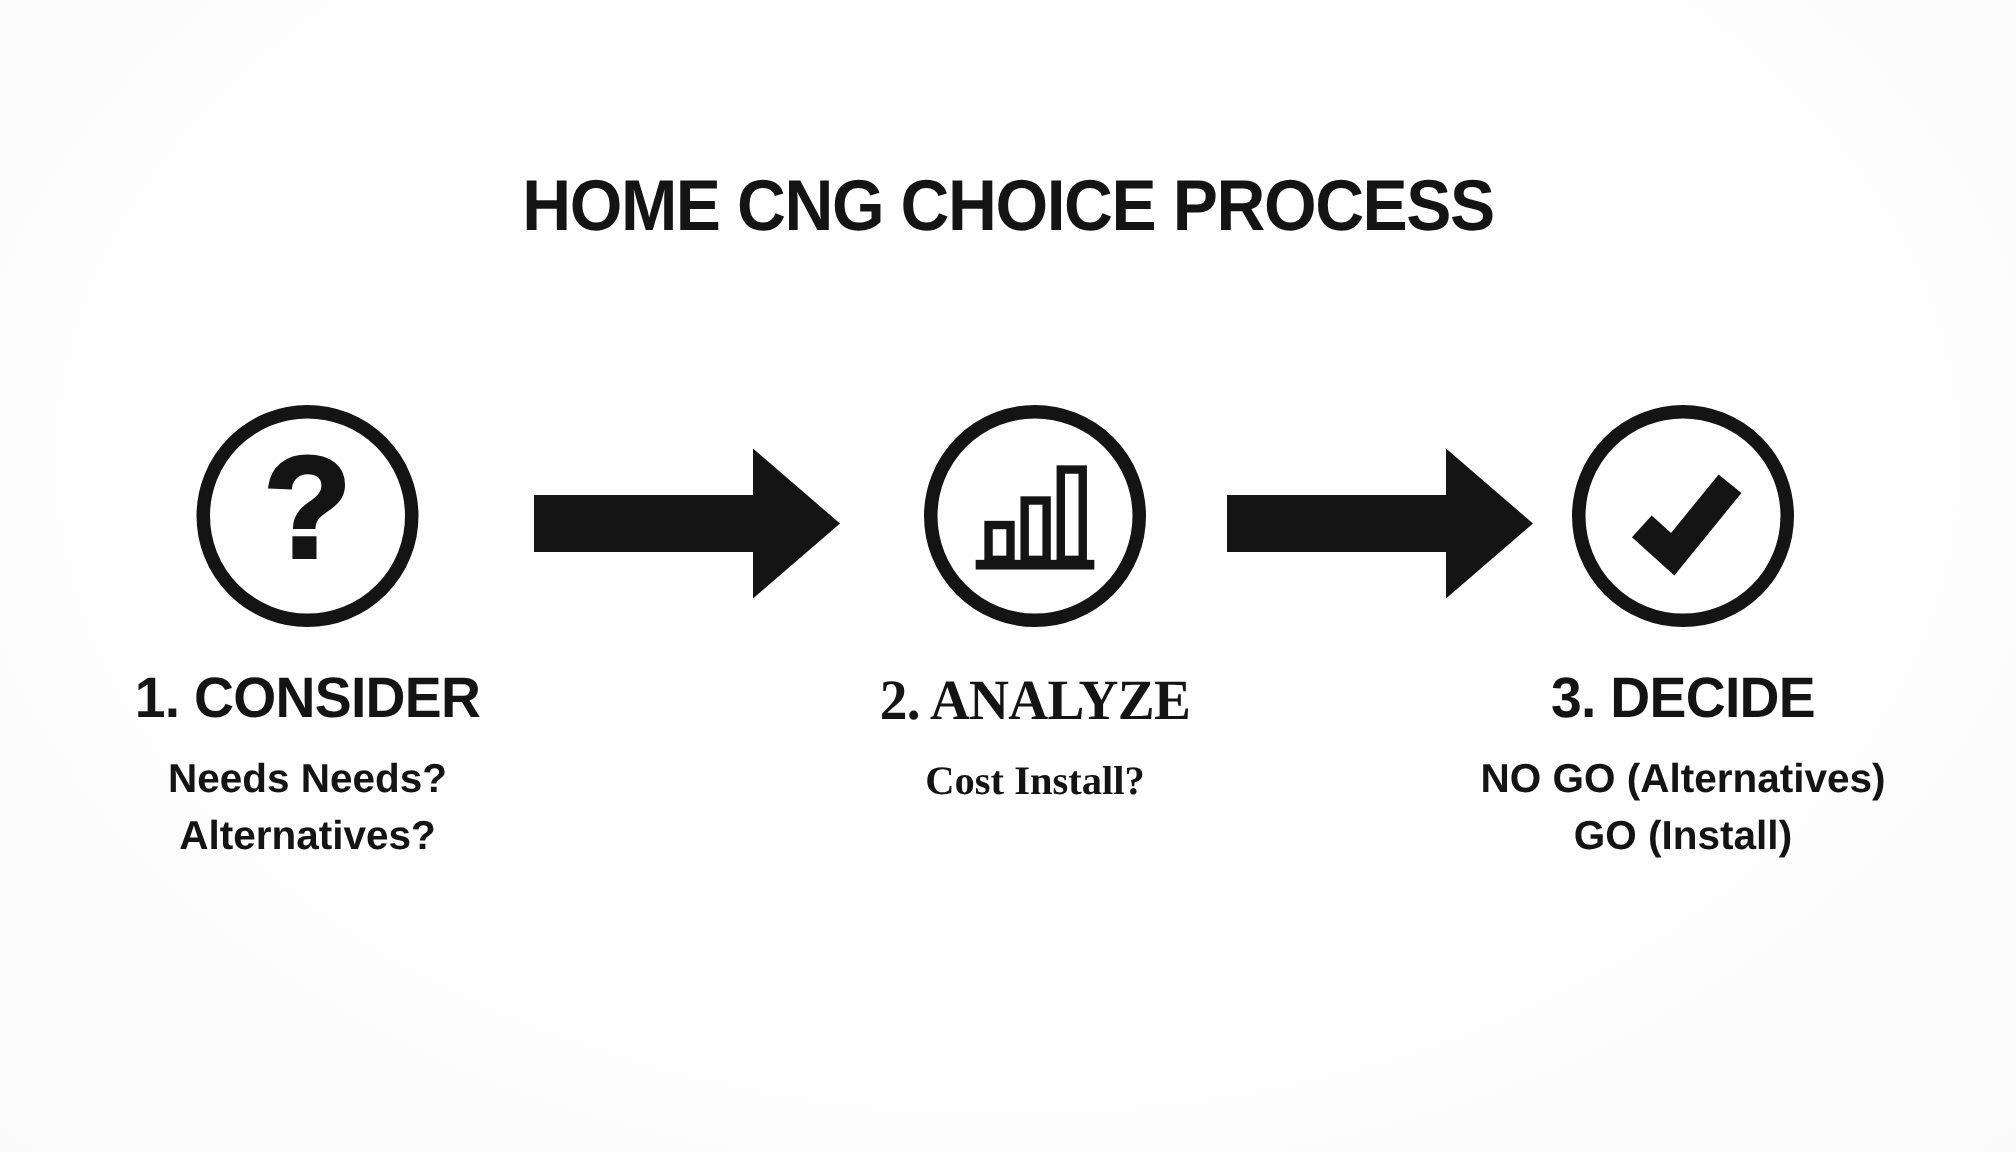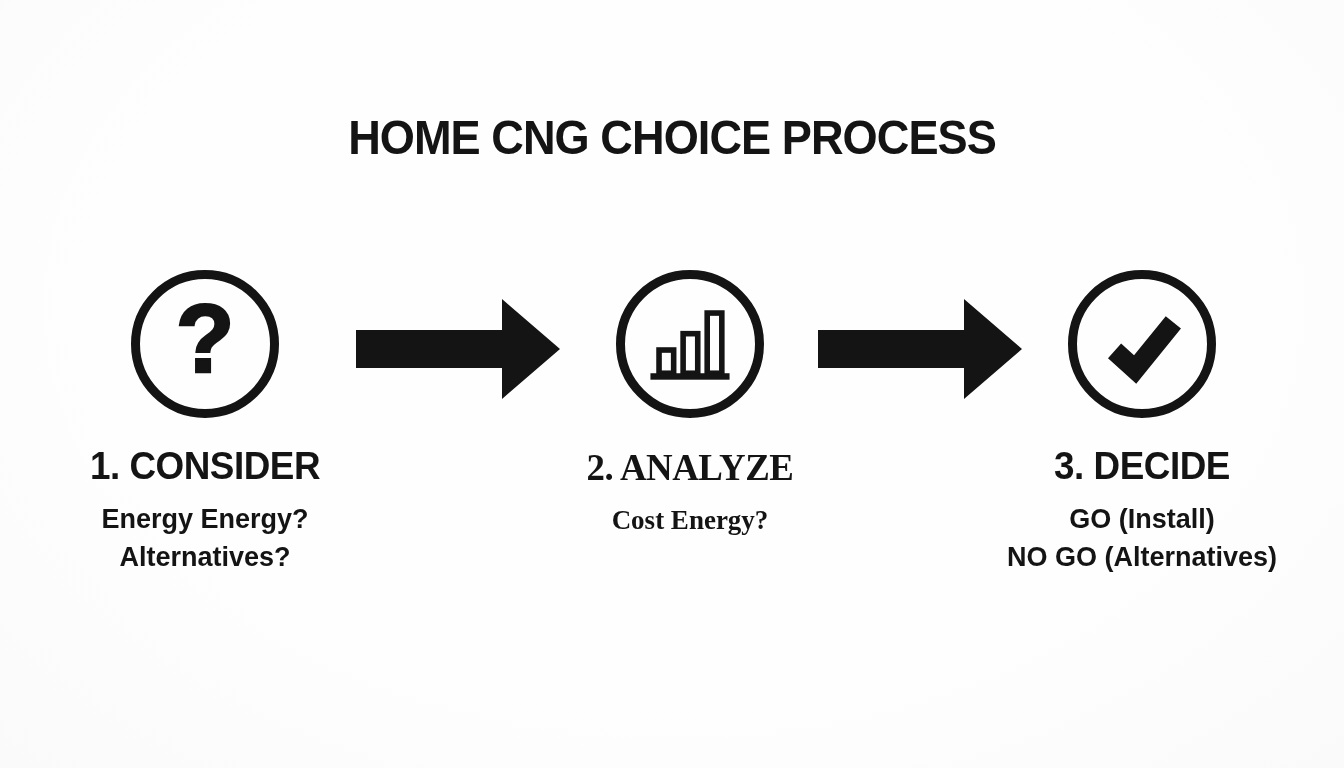--- a/index.html
+++ b/index.html
@@ -86,54 +86,54 @@
 <div class="canvas">
 
   <div class="title">HOME CNG CHOICE PROCESS</div>
 
   <div class="step" style="left:25px; width:360px;">
     <div class="circle">
       <span class="qmark">?</span>
     </div>
     <div class="step-label">1. CONSIDER</div>
     <div class="step-details">
-      <div>Energy Energy?</div>
+      <div>Needs Needs?</div>
       <div>Alternatives?</div>
     </div>
   </div>
 
   <svg class="arrow" style="left:356px;" width="204" height="106" viewBox="0 0 204 106">
     <polygon points="0,34 146,34 146,3 204,53 146,103 146,72 0,72" fill="#141414"></polygon>
   </svg>
 
   <div class="step" style="left:510px; width:360px;font-family:Liberation Serif, serif;">
     <div class="circle">
       <svg class="icon-svg" width="86" height="86" viewBox="0 0 100 100">
         <rect x="14" y="57" width="17" height="27" fill="none" stroke="#141414" stroke-width="6.5"></rect>
         <rect x="42" y="38" width="17" height="46" fill="none" stroke="#141414" stroke-width="6.5"></rect>
         <rect x="70" y="14" width="17" height="70" fill="none" stroke="#141414" stroke-width="6.5"></rect>
         <rect x="4" y="84" width="92" height="7.5" fill="#141414"></rect>
       </svg>
     </div>
     <div class="step-label">2. ANALYZE</div>
     <div class="step-details">
-      <div>Cost Energy?</div>
+      <div>Cost Install?</div>
     </div>
   </div>
 
   <svg class="arrow" style="left:818px;" width="204" height="106" viewBox="0 0 204 106">
     <polygon points="0,34 146,34 146,3 204,53 146,103 146,72 0,72" fill="#141414"></polygon>
   </svg>
 
-  <div class="step" style="left:942px; width:400px;">
+  <div class="step" style="left:922px; width:400px;">
     <div class="circle">
       <svg class="icon-svg" width="98" height="98" viewBox="0 0 100 100">
         <path d="M22 57 L43 76 L82 28" fill="none" stroke="#141414" stroke-width="20" stroke-linecap="butt" stroke-linejoin="miter"></path>
       </svg>
     </div>
     <div class="step-label">3. DECIDE</div>
     <div class="step-details">
+      <div>NO GO (Alternatives)</div>
       <div>GO (Install)</div>
-      <div>NO GO (Alternatives)</div>
     </div>
   </div>
 
 </div>
 
 </body></html>

